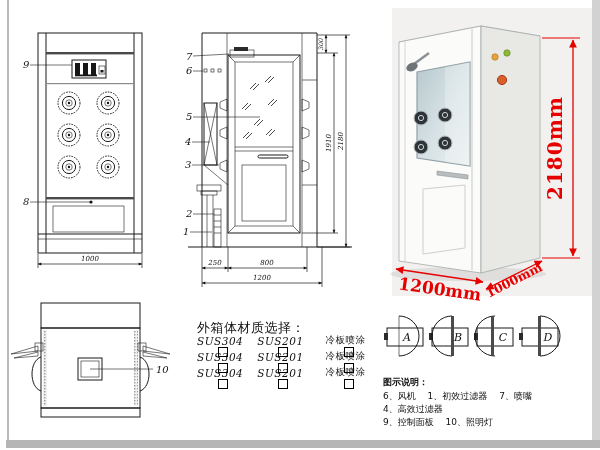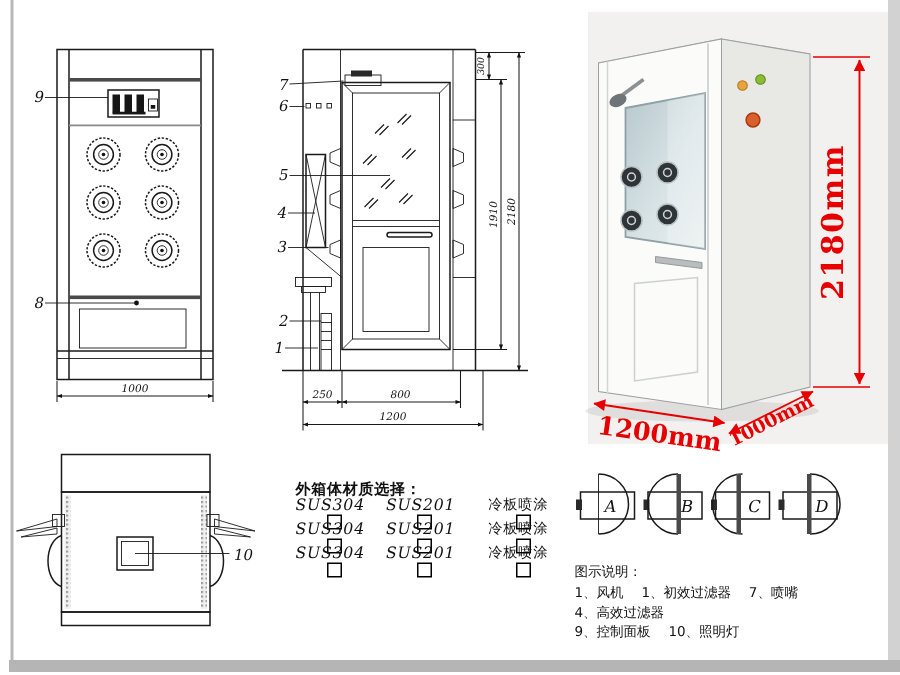--- a/index.html
+++ b/index.html
@@ -12,29 +12,29 @@
   #bottom-border{left:6px;top:440px;width:594px;height:8px;background:#b5b5b5;}
   
   .ln{stroke:#1a1a1a;stroke-width:1;fill:none;}
   .thin{stroke:#1a1a1a;stroke-width:.6;fill:none;}
   .dimln{stroke:#1a1a1a;stroke-width:.7;fill:none;}
   text.dim{font:italic 7px "DejaVu Serif",serif;fill:#111;}
   text.lab{font:italic 10px "DejaVu Serif",serif;fill:#111;}
   text.opt{font:italic 11px "DejaVu Serif",serif;fill:#111;}
   
   #materials{left:193px;top:316px;width:200px;color:#111;}
-  .mat-title{font-weight:bold;font-size:10px;margin:3px 0 2px 4px;letter-spacing:.5px;}
+  .mat-title{font-weight:normal;font-size:13px;margin:3px 0 2px 4px;letter-spacing:.5px;}
   .mat-row{display:flex;align-items:center;margin:0 0 3px 4px;height:13px;}
   .mat-opt{display:flex;align-items:center;margin-right:14px;
            font:italic 10.5px "DejaVu Serif",serif;letter-spacing:.5px;flex-direction:column;}
   .mat-opt.cn{font:9.5px "DejaVu Sans",sans-serif;}
   .chk{display:inline-block;width:8px;height:8px;border:1.5px solid #000;margin-left:6px;background:#fff;}
   
   #legend{left:383px;top:376px;width:210px;color:#111;font-size:9px;line-height:13px;}
-  #legend .t{font-weight:normal;margin-bottom:1px;}
+  #legend .t{font-weight:bold;margin-bottom:1px;}
   #legend span{margin-right:9px;white-space:nowrap;}
   text.photodim{font-family:"DejaVu Serif",serif;font-weight:bold;fill:#e60000;}
 </style>
 </head>
 <body>
 
 <div id="stage">
 
   <svg class="abs" width="0" height="0">
     <defs>
@@ -410,21 +410,21 @@
       <rect x="136" y="33" width="4" height="7" fill="#2a2a2a"></rect>
       <path d="M157,16 A20,20 0 0 1 157,56" class="ln"></path>
       <rect x="155" y="16" width="3" height="40" fill="#4a4a4a"></rect>
       <text x="165" y="41" text-anchor="middle" class="opt">D</text>
     </g>
   </svg>
 
   <div class="abs" id="legend">
     <div class="t">图示说明：</div>
     <div>
-      <span>1、风机</span>
+      <span>6、风机</span>
       <span>1、初效过滤器</span>
       <span>7、喷嘴</span>
       <span>4、高效过滤器</span>
     </div>
     <div>
       <span>9、控制面板</span>
       <span>10、照明灯</span>
     </div>
   </div>
 

